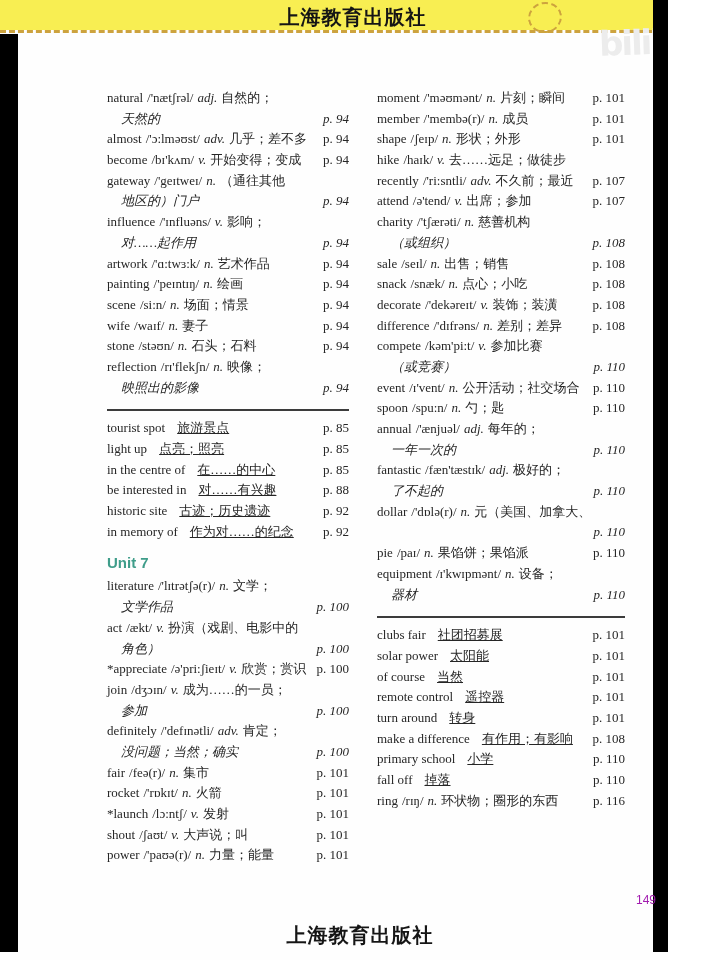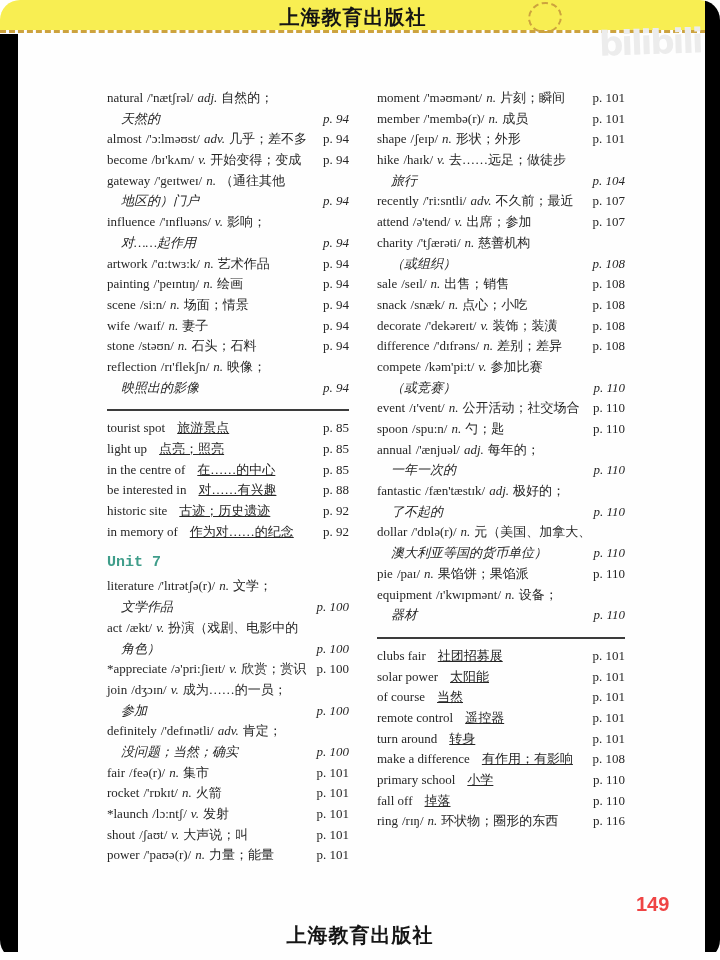--- a/index.html
+++ b/index.html
@@ -1,17 +1,17 @@
 <!DOCTYPE html>
 <html><head>
 <meta charset="utf-8">
 <style>
   html,body{margin:0;padding:0;}
-  .page{position:relative;width:720px;height:960px;background:#fefefe;overflow:hidden;
-        font-family:"Liberation Serif","DejaVu Serif",serif;color:#262626;border-radius:20px;}
+  .page{position:relative;width:668px;height:960px;background:#fefefe;overflow:hidden;
+        font-family:"Liberation Serif","DejaVu Serif",serif;color:#262626;}
 
   
   .top-band{position:absolute;left:0;top:0;width:706px;height:30px;background:var(--band-yellow,#f8ee52);}
   .dash-line{position:absolute;left:0;top:30px;width:706px;height:0;border-top:3px dashed var(--dash-tan,#cda33e);}
   .band-title{position:absolute;top:4px;left:0;width:706px;text-align:center;
               font-family:"Liberation Sans","DejaVu Sans",sans-serif;font-weight:bold;
               font-size:20px;letter-spacing:1px;color:#151515;}
   .doodle{position:absolute;left:528px;top:2px;width:30px;height:27px;border:2px dashed var(--dash-tan,#cda33e);
           border-radius:50%;transform:rotate(-12deg);}
 
@@ -31,26 +31,26 @@
 
   .row{display:flex;align-items:baseline;height:20.7px;line-height:20.7px;font-size:13px;white-space:nowrap;}
   .seg{margin-right:4px;}
   .pos{font-style:italic;}
   .zh{margin-right:0;}
   .row.cont{padding-left:14px;font-style:italic;}
   .row.phrase .zh{margin-left:8px;text-decoration:underline;}
   .pg{margin-left:auto;padding-left:4px;}
 
   .divider{border-top:2px solid #3c3c3c;margin:11px 0 7px 0;}
-  .unit{font-family:Liberation Mono, monospace;font-weight:bold;font-size:15px;
+  .unit{font-family:Liberation Sans, sans-serif;font-weight:bold;font-size:15px;
         color:var(--unit-green,#3f9d8a);margin:11px 0 3px 0;height:20px;line-height:20px;}
 
   
   .page-number{position:absolute;left:636px;top:893px;font-family:"Liberation Sans","DejaVu Sans",sans-serif;
-               font-size:20px;color:#ef4444;font-weight:bold;}
+               font-size:12px;color:#a21caf;}
   .footer-title{position:absolute;left:0;top:922px;width:720px;text-align:center;
                 font-family:"Liberation Sans","DejaVu Sans",sans-serif;font-weight:bold;
                 font-size:20px;letter-spacing:1px;color:#151515;}
 </style>
 </head>
 <body>
 
 <div class="page" style="--band-yellow: #f8ee52; --dash-tan: #cda33e; --unit-green: #3f9d8a;">
 
   <div class="top-band"></div>
@@ -289,24 +289,20 @@
         <span class="seg pos">n.</span>
         <span class="seg zh">形状；外形</span>
         <span class="pg">p. 101</span>
       </div>
       <div class="row">
         <span class="seg w">hike</span>
         <span class="seg ph">/haɪk/</span>
         <span class="seg pos">v.</span>
         <span class="seg zh">去……远足；做徒步</span>
       </div>
-      <div class="row cont">
-        <span class="seg zh">旅行</span>
-        <span class="pg">p. 104</span>
-      </div>
       <div class="row">
         <span class="seg w">recently</span>
         <span class="seg ph">/'ri:sntli/</span>
         <span class="seg pos">adv.</span>
         <span class="seg zh">不久前；最近</span>
         <span class="pg">p. 107</span>
       </div>
       <div class="row">
         <span class="seg w">attend</span>
         <span class="seg ph">/ə'tend/</span>
@@ -396,21 +392,20 @@
         <span class="seg zh">了不起的</span>
         <span class="pg">p. 110</span>
       </div>
       <div class="row">
         <span class="seg w">dollar</span>
         <span class="seg ph">/'dɒlə(r)/</span>
         <span class="seg pos">n.</span>
         <span class="seg zh">元（美国、加拿大、</span>
       </div>
       <div class="row cont">
-        <span class="seg zh">澳大利亚等国的货币单位）</span>
         <span class="pg">p. 110</span>
       </div>
       <div class="row">
         <span class="seg w">pie</span>
         <span class="seg ph">/paɪ/</span>
         <span class="seg pos">n.</span>
         <span class="seg zh">果馅饼；果馅派</span>
         <span class="pg">p. 110</span>
       </div>
       <div class="row">

